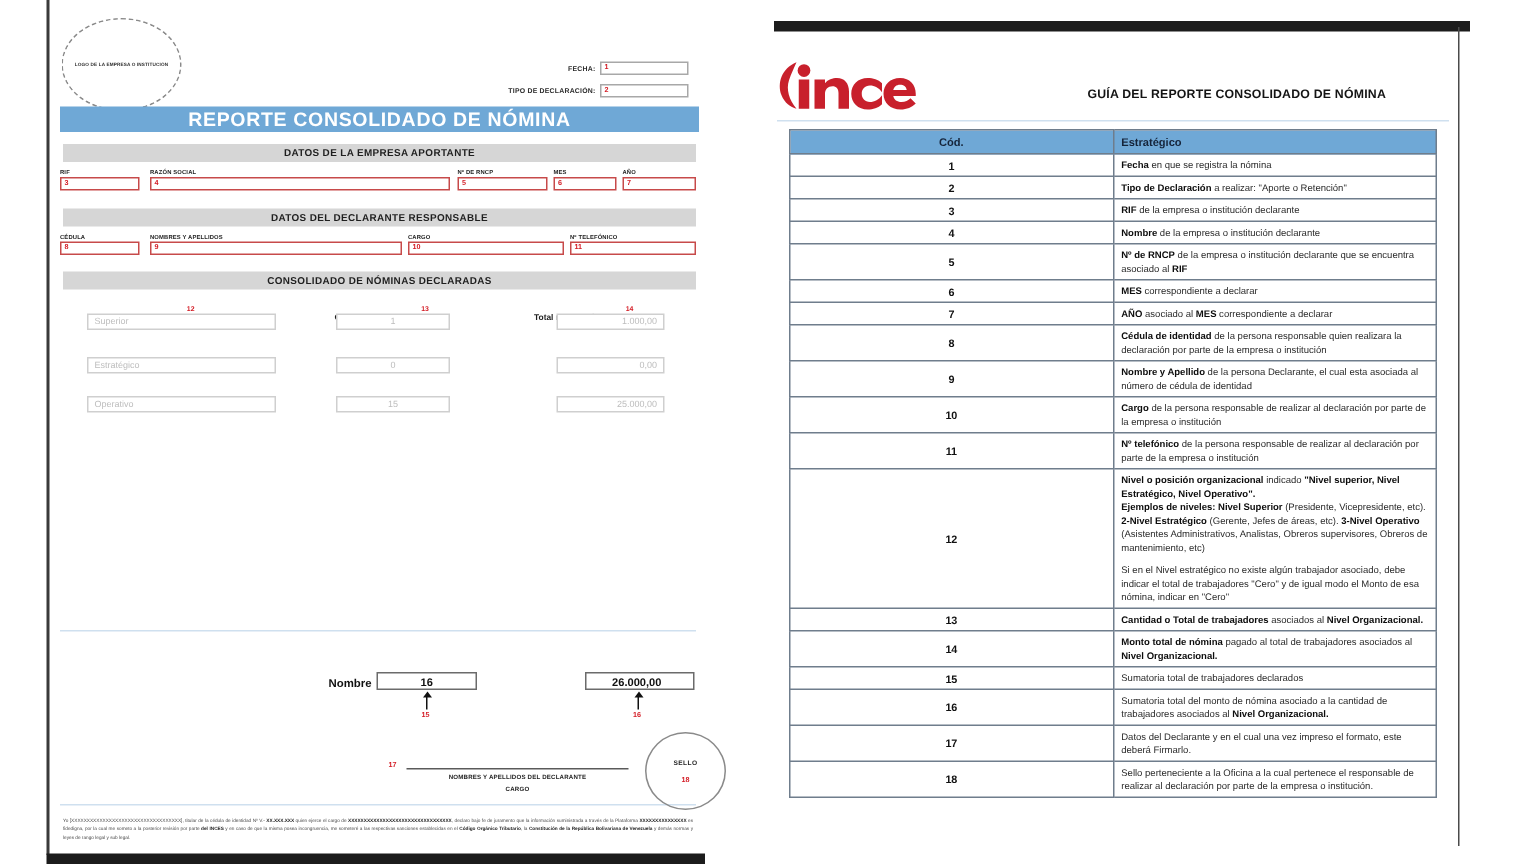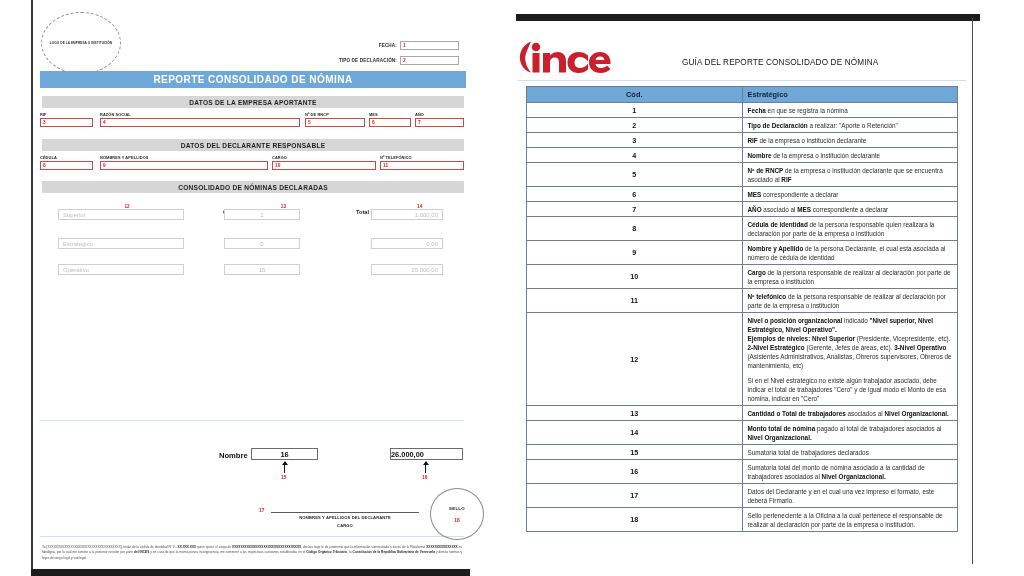--- a/index.html
+++ b/index.html
@@ -69,21 +69,21 @@
   #field-tipo  .lbl { width: 101px; }
 
   
   .title-band {
     position: absolute; left: 2px; top: 63px;
     width: 426px; height: 17px;
     background: #6fa8d6;
     display: flex; align-items: center; justify-content: center;
   }
   .title-band span {
-    color: #fff; font-weight: bold; font-size: 10px; letter-spacing: .45px;
+    color: #fff; font-weight: bold; font-size: 13px; letter-spacing: .45px;
   }
 
   
   .sec-band {
     position: absolute; left: 4px;
     width: 422px; height: 12px;
     background: #d6d6d6;
     display: flex; align-items: center; justify-content: center;
   }
   .sec-band span {
@@ -139,21 +139,21 @@
   .total-lbl {
     position: absolute; font-weight: bold; font-size: 7.6px; color: #111;
   }
   .total-box {
     position: absolute; height: 12px;
     border: .8px solid #6b6b6b; background: #fff;
     display: flex; align-items: center;
   }
   .total-box span { font-weight: bold; font-size: 7.4px; color: #111; }
   .tb-mid   { justify-content: center; }
-  .tb-right { justify-content: flex-start; padding-right: 4px; }
+  .tb-right { justify-content: center; padding-right: 4px; }
 
   .arrow-up {
     position: absolute; width: 9px; height: 12px;
   }
   .arrow-up .stem {
     position: absolute; left: 4px; top: 2px; width: 1.4px; height: 10px;
     background: #111;
   }
   .arrow-up .head {
     position: absolute; left: 1.6px; top: 0;
@@ -215,22 +215,22 @@
     width: 1.3px; height: 546px;
     background: #4a4a4a;
   }
 
   .inces-logo {
     position: absolute; left: 4px; top: 38px;
     width: 100px; height: 36px;
   }
   .rd-title {
     position: absolute; left: 170px; top: 58px;
-    width: 285px; text-align: left;
-    font-size: 8.2px; font-weight: normal; color: #141414;
+    width: 285px; text-align: center;
+    font-size: 8.2px; font-weight: bold; color: #141414;
     letter-spacing: .15px;
   }
   .rd-rule {
     position: absolute; left: 6px; top: 80px;
     width: 448px; height: 1px; background: #cfe0ef;
   }
 
   
   #guide-table {
     position: absolute; left: 14px; top: 86px;

